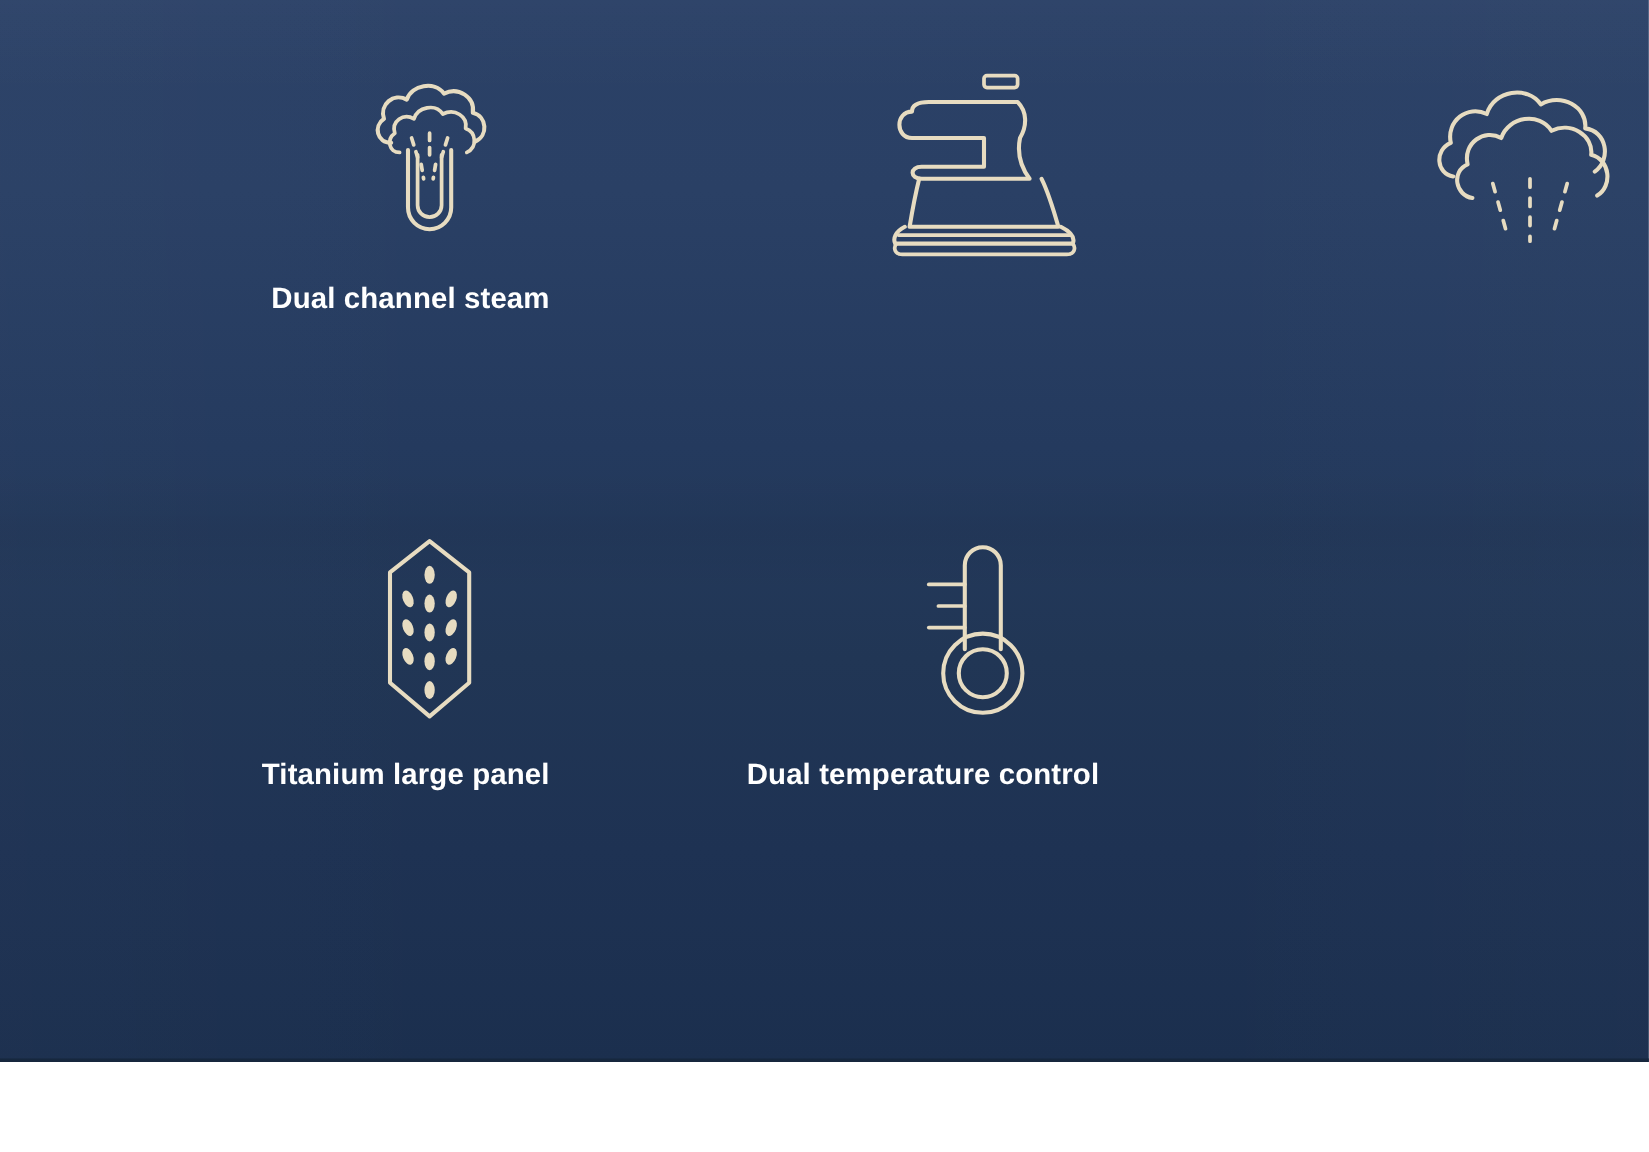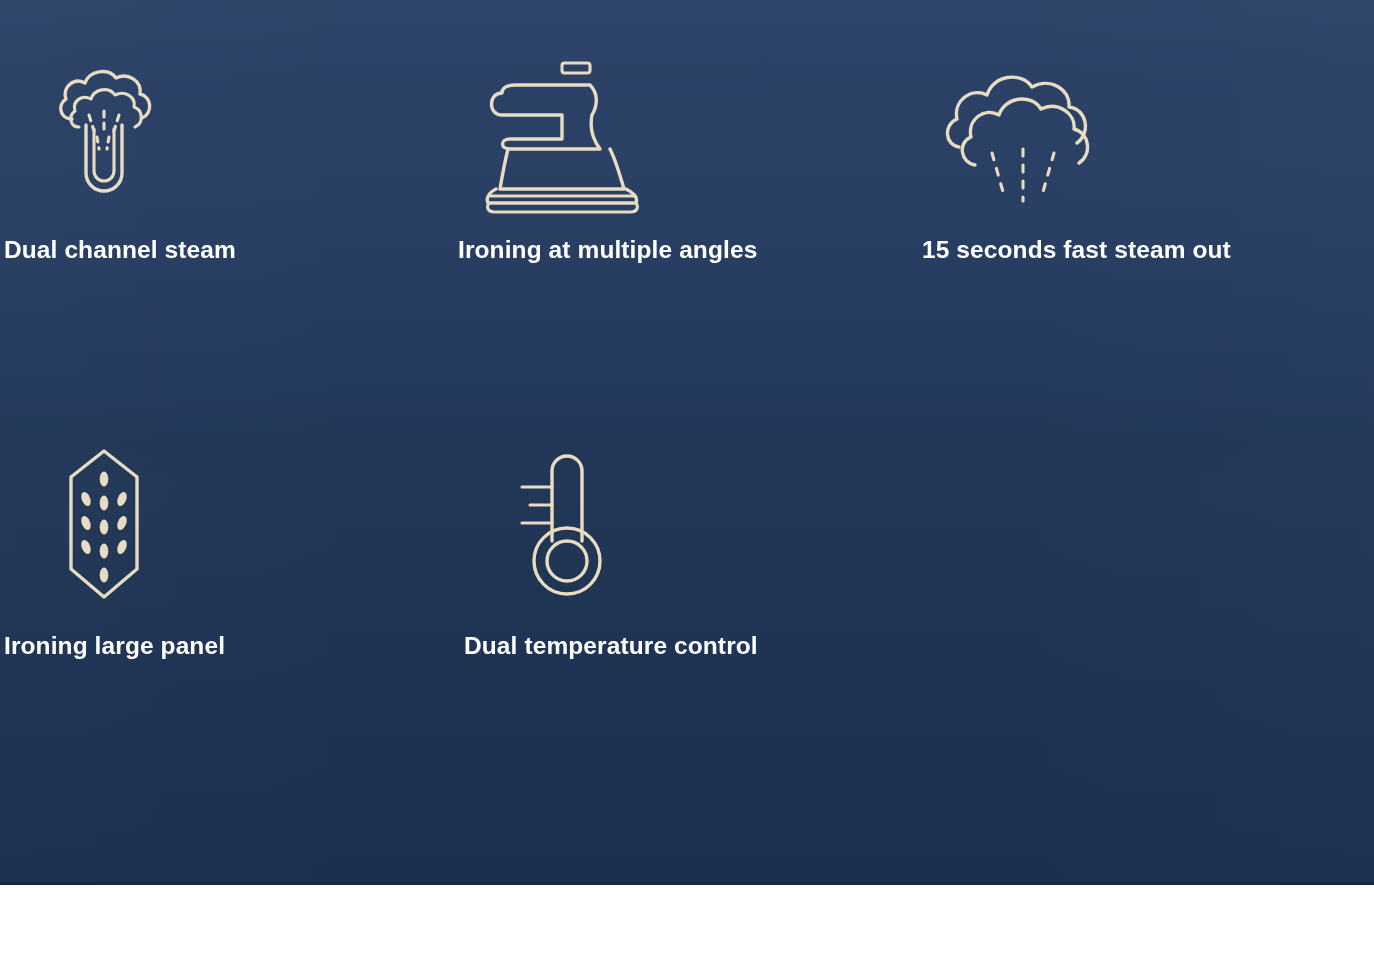--- a/index.html
+++ b/index.html
@@ -69,21 +69,21 @@
     grid-template-columns: repeat(3, 1fr);
     grid-template-rows: 392px 392px;
     padding-top: 48px;
     box-sizing: border-box;
   }
 
   .feature-cell {
     position: relative;
     display: flex;
     flex-direction: column;
-    align-items: flex-start;
+    align-items: flex-end;
   }
 
   
   .col-1 { padding-left: 4px; }
   .col-2 { padding-left: 0px; }
   .col-3 { padding-left: 6px; }
 
   .icon-box {
     width: 200px;
     height: 170px;
@@ -214,21 +214,20 @@
                      C30 140 28 146 30 150
                      L178 150
                      C180 145 176 140 168 136"></path>
             <path class="icon-stroke-thin" d="M33 143 L176 143"></path>
             <path class="icon-stroke-thin" d="M31 150
                      C28 154 30 159 36 159
                      L173 159
                      C179 159 181 154 178 150"></path>
           </svg>
         </div>
-        <div class="feature-label">Ironing at multiple angles</div>
       </div>
 
       <div class="feature-cell row-1 col-3">
         <div class="icon-box">
           <svg width="175" height="160" viewBox="0 0 175 160">
 
             <path class="icon-stroke" d="M24 94
                      C10 92 8 72 22 66
                      C18 48 36 34 52 42
                      C58 22 86 18 97 34
@@ -240,21 +239,20 @@
                      C32 66 50 54 64 62
                      C70 44 96 40 106 56
                      C122 48 141 60 139 76
                      C155 80 157 102 144 110"></path>
 
             <line class="icon-stroke-thin" x1="57" y1="100" x2="70" y2="146" stroke-dasharray="7 9"></line>
             <line class="icon-stroke-thin" x1="88" y1="96" x2="88" y2="148" stroke-dasharray="7 9"></line>
             <line class="icon-stroke-thin" x1="119" y1="100" x2="106" y2="146" stroke-dasharray="7 9"></line>
           </svg>
         </div>
-        <div class="feature-label">15 seconds fast steam out</div>
       </div>
 
       <div class="feature-cell row-2 col-1">
         <div class="icon-box">
           <svg width="110" height="160" viewBox="0 0 110 160">
 
             <path class="icon-stroke" d="M55 6
                      L88 32
                      L88 124
                      L55 152
@@ -269,21 +267,21 @@
 
             <ellipse class="icon-fill" cx="37" cy="54" rx="4.2" ry="7.3" transform="rotate(-22 37 54)"></ellipse>
             <ellipse class="icon-fill" cx="37" cy="78" rx="4.2" ry="7.3" transform="rotate(-22 37 78)"></ellipse>
             <ellipse class="icon-fill" cx="37" cy="102" rx="4.2" ry="7.3" transform="rotate(-22 37 102)"></ellipse>
 
             <ellipse class="icon-fill" cx="73" cy="54" rx="4.2" ry="7.3" transform="rotate(22 73 54)"></ellipse>
             <ellipse class="icon-fill" cx="73" cy="78" rx="4.2" ry="7.3" transform="rotate(22 73 78)"></ellipse>
             <ellipse class="icon-fill" cx="73" cy="102" rx="4.2" ry="7.3" transform="rotate(22 73 102)"></ellipse>
           </svg>
         </div>
-        <div class="feature-label">Ironing large panel</div>
+        <div class="feature-label">Titanium large panel</div>
       </div>
 
 
       <div class="feature-cell row-2 col-3">
         <div class="icon-box">
           <svg width="120" height="165" viewBox="0 0 120 165">
 
             <path class="icon-stroke" d="M48 98
                      L48 28
                      A15 15 0 0 1 78 28

